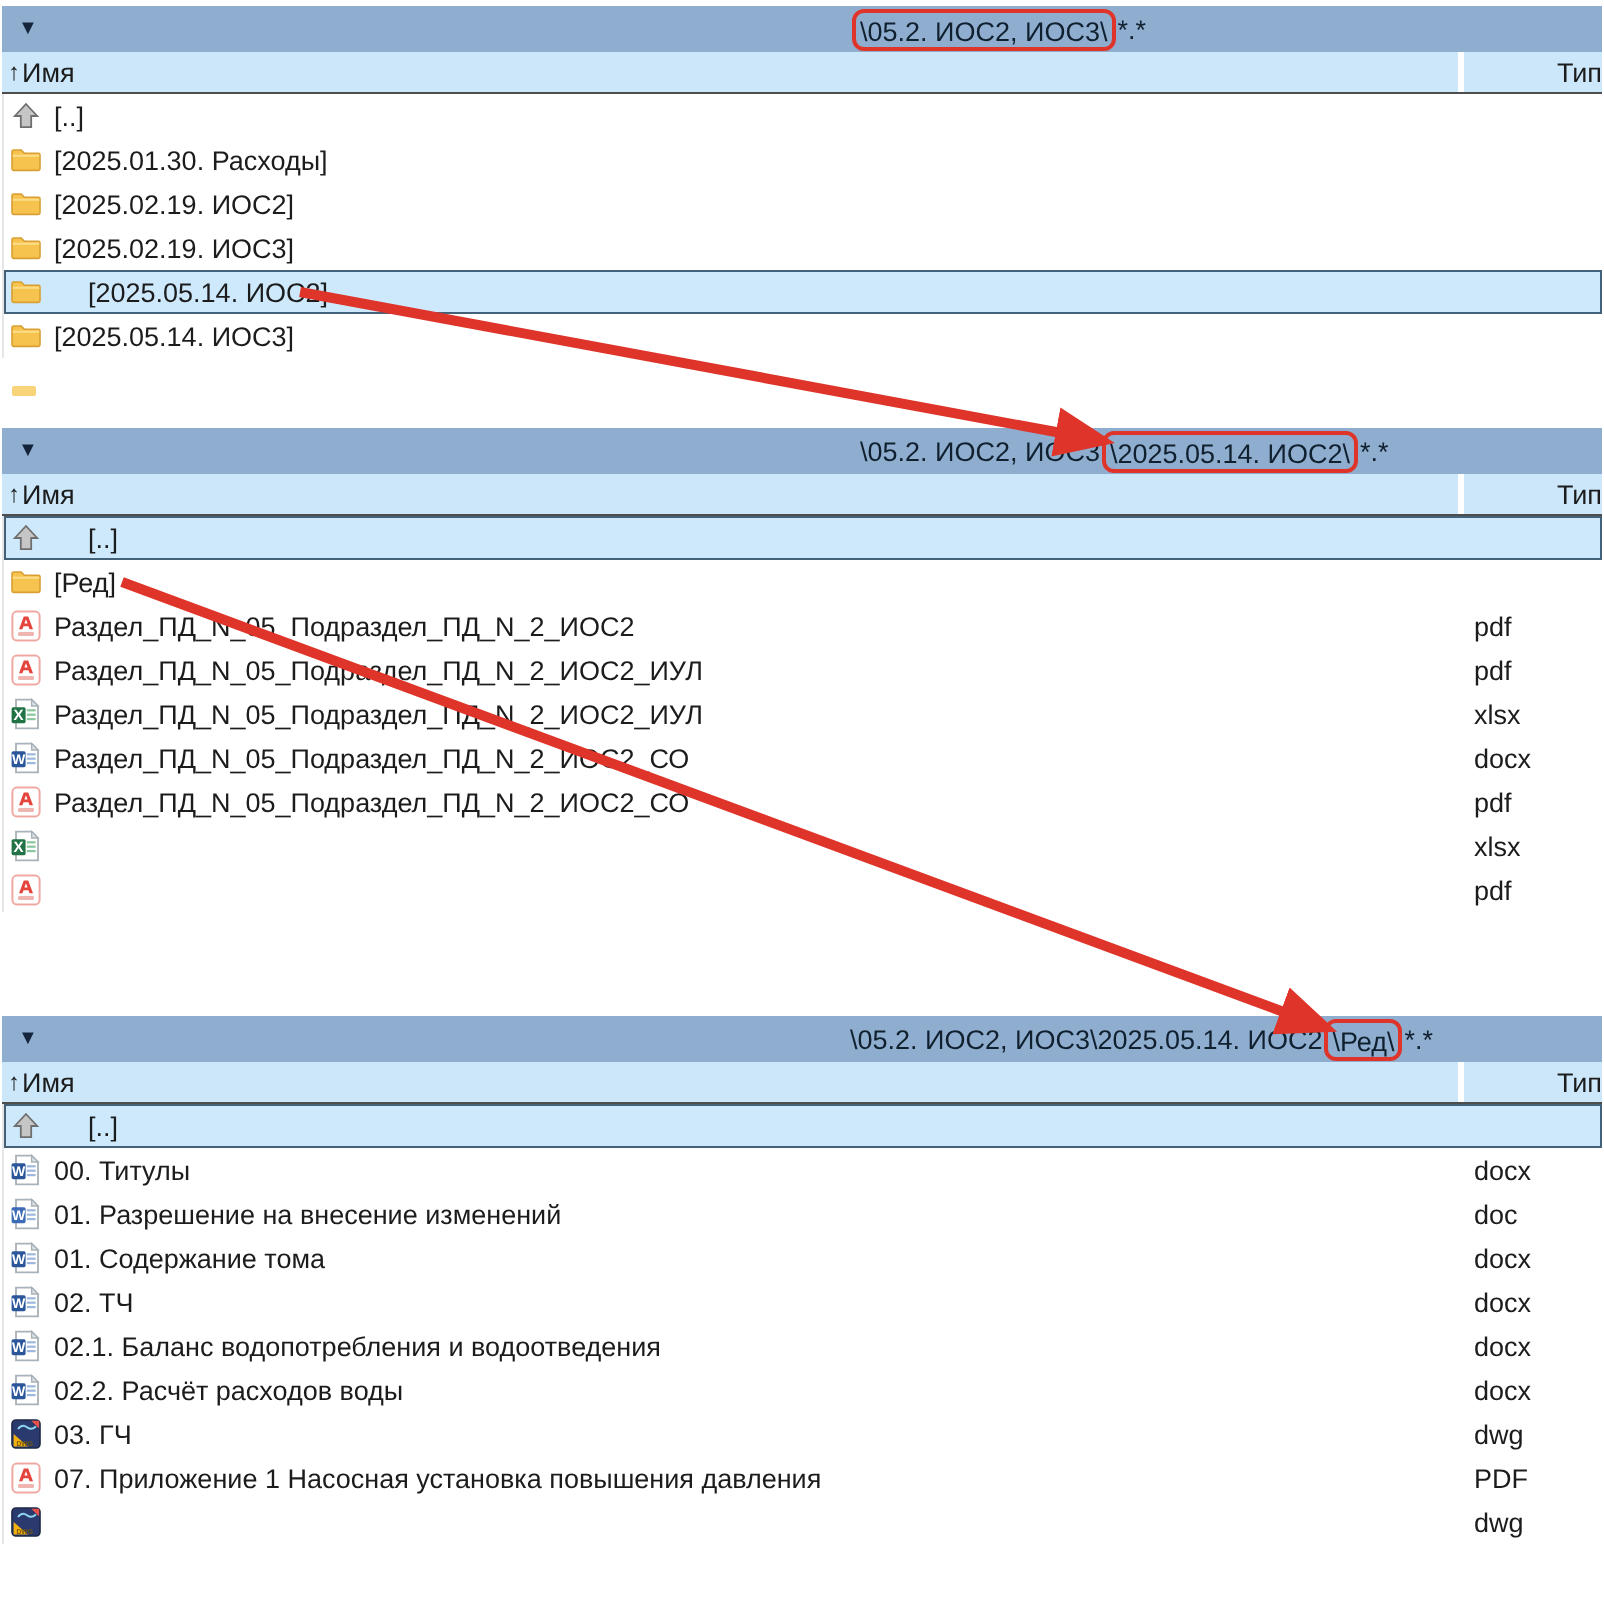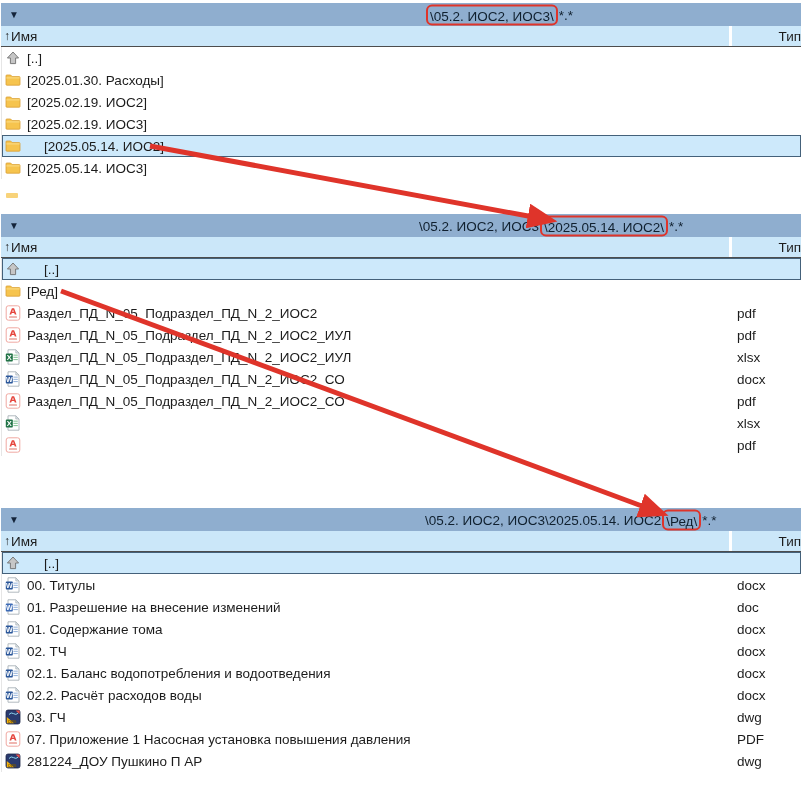--- a/index.html
+++ b/index.html
@@ -8,21 +8,21 @@
   }
   *{margin:0;padding:0;box-sizing:border-box;}
   html,body{width:802px;height:799px;}
   body{position:relative;background:#fff;font-family:"Liberation Sans",sans-serif;overflow:hidden;}
 
   .panel{position:absolute;left:1px;width:800px;}
   .hdrbar{height:23px;background:var(--bar);position:relative;}
   .dd{position:absolute;left:8px;top:50%;transform:translateY(-50%);font-size:10px;color:#14243a;line-height:1;cursor:default;}
   .pathline{position:absolute;top:50%;transform:translateY(-50%);white-space:nowrap;font-size:13.5px;color:#10202f;display:flex;align-items:center;}
   .p0 .pathline{left:424px;}
-  .p1 .pathline{left:418px;}
+  .p1 .pathline{left:429px;}
   .p2 .pathline{left:424px;}
   .redbox{display:inline-flex;align-items:flex-end;height:21px;border:2.5px solid var(--red);border-radius:6px;padding:0 2px;margin:0 1px;}
 
   .colhdr{height:21px;position:relative;background:#fff;border-bottom:1.5px solid var(--darkline);}
   .ch{position:absolute;top:0;bottom:0;background:var(--colhdr);display:flex;align-items:center;font-size:13.5px;color:#1c1c1c;}
   .ch.name-h{left:0;width:728px;padding-left:3px;}
   .ch.type-h{left:731px;right:0;padding-left:4px;justify-content:flex-end;}
   .sort{margin-right:1px;font-size:12px;}
 
   .rows{border-left:1px solid #e6e6e6;}
@@ -403,21 +403,20 @@
       <div class="row">
         <span class="icon">
           <svg viewBox="0 0 16 16">
             <rect x="1" y="1" width="14" height="14" rx="2" fill="#2A3A6E" stroke="#1C2747" stroke-width="0.8"></rect>
             <path d="M1.8 14.2 V8 L9 14.2 Z" fill="#F2B10E"></path>
             <path d="M14.6 1.4 H10.6 L14.6 5.2 Z" fill="#E8514A"></path>
             <path d="M4 5.5 Q6 2.8 8.5 4.6 T 13 4.2" stroke="#8FD8F0" stroke-width="1" fill="none"></path>
             <text x="3.2" y="13.8" font-size="3.4" font-weight="bold" fill="#7a5a00" font-family="Liberation Sans,sans-serif">DWG</text>
           </svg>
         </span>
-        <span class="fname">281224_ДОУ Пушкино П АР</span>
         <span class="ftype">dwg</span>
       </div>
     </div>
 </section>
 
 <svg class="arrows" viewBox="0 0 802 799">
   <defs>
     <marker id="ah" markerWidth="6" markerHeight="5" refX="0.3" refY="2.5" orient="auto">
       <polygon points="0 0, 6 2.5, 0 5" fill="#DF342A"></polygon>
     </marker>

